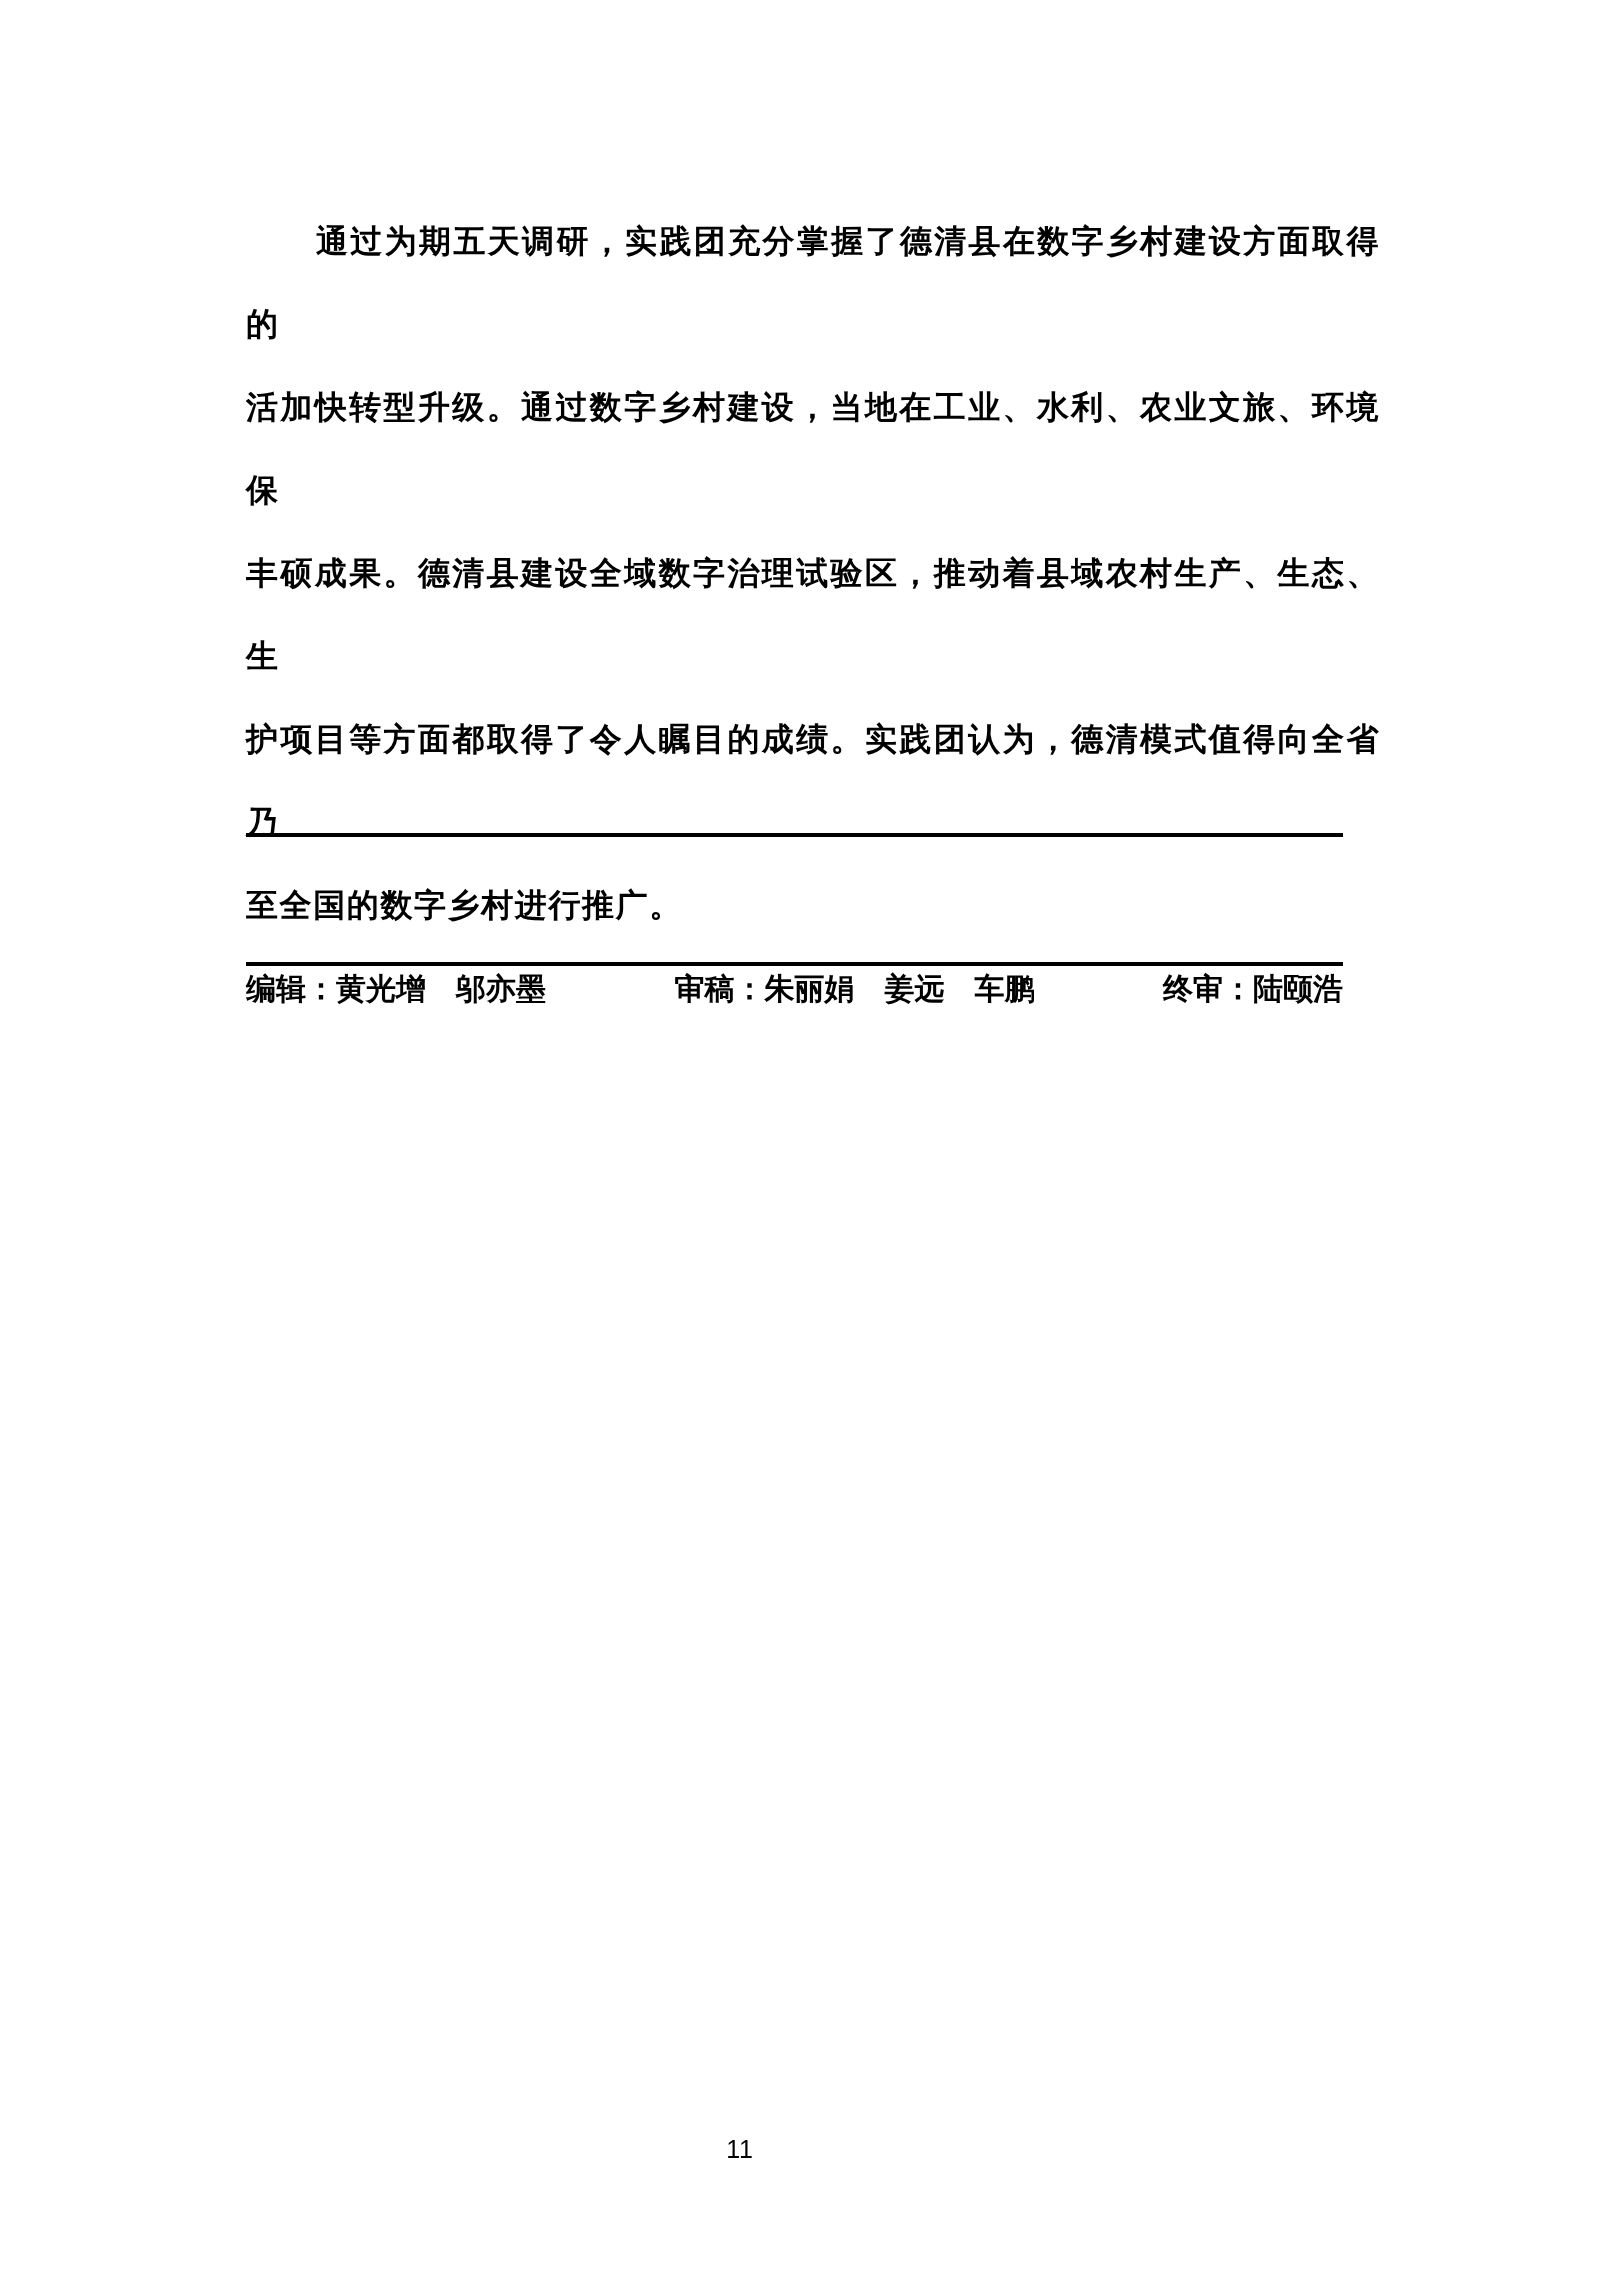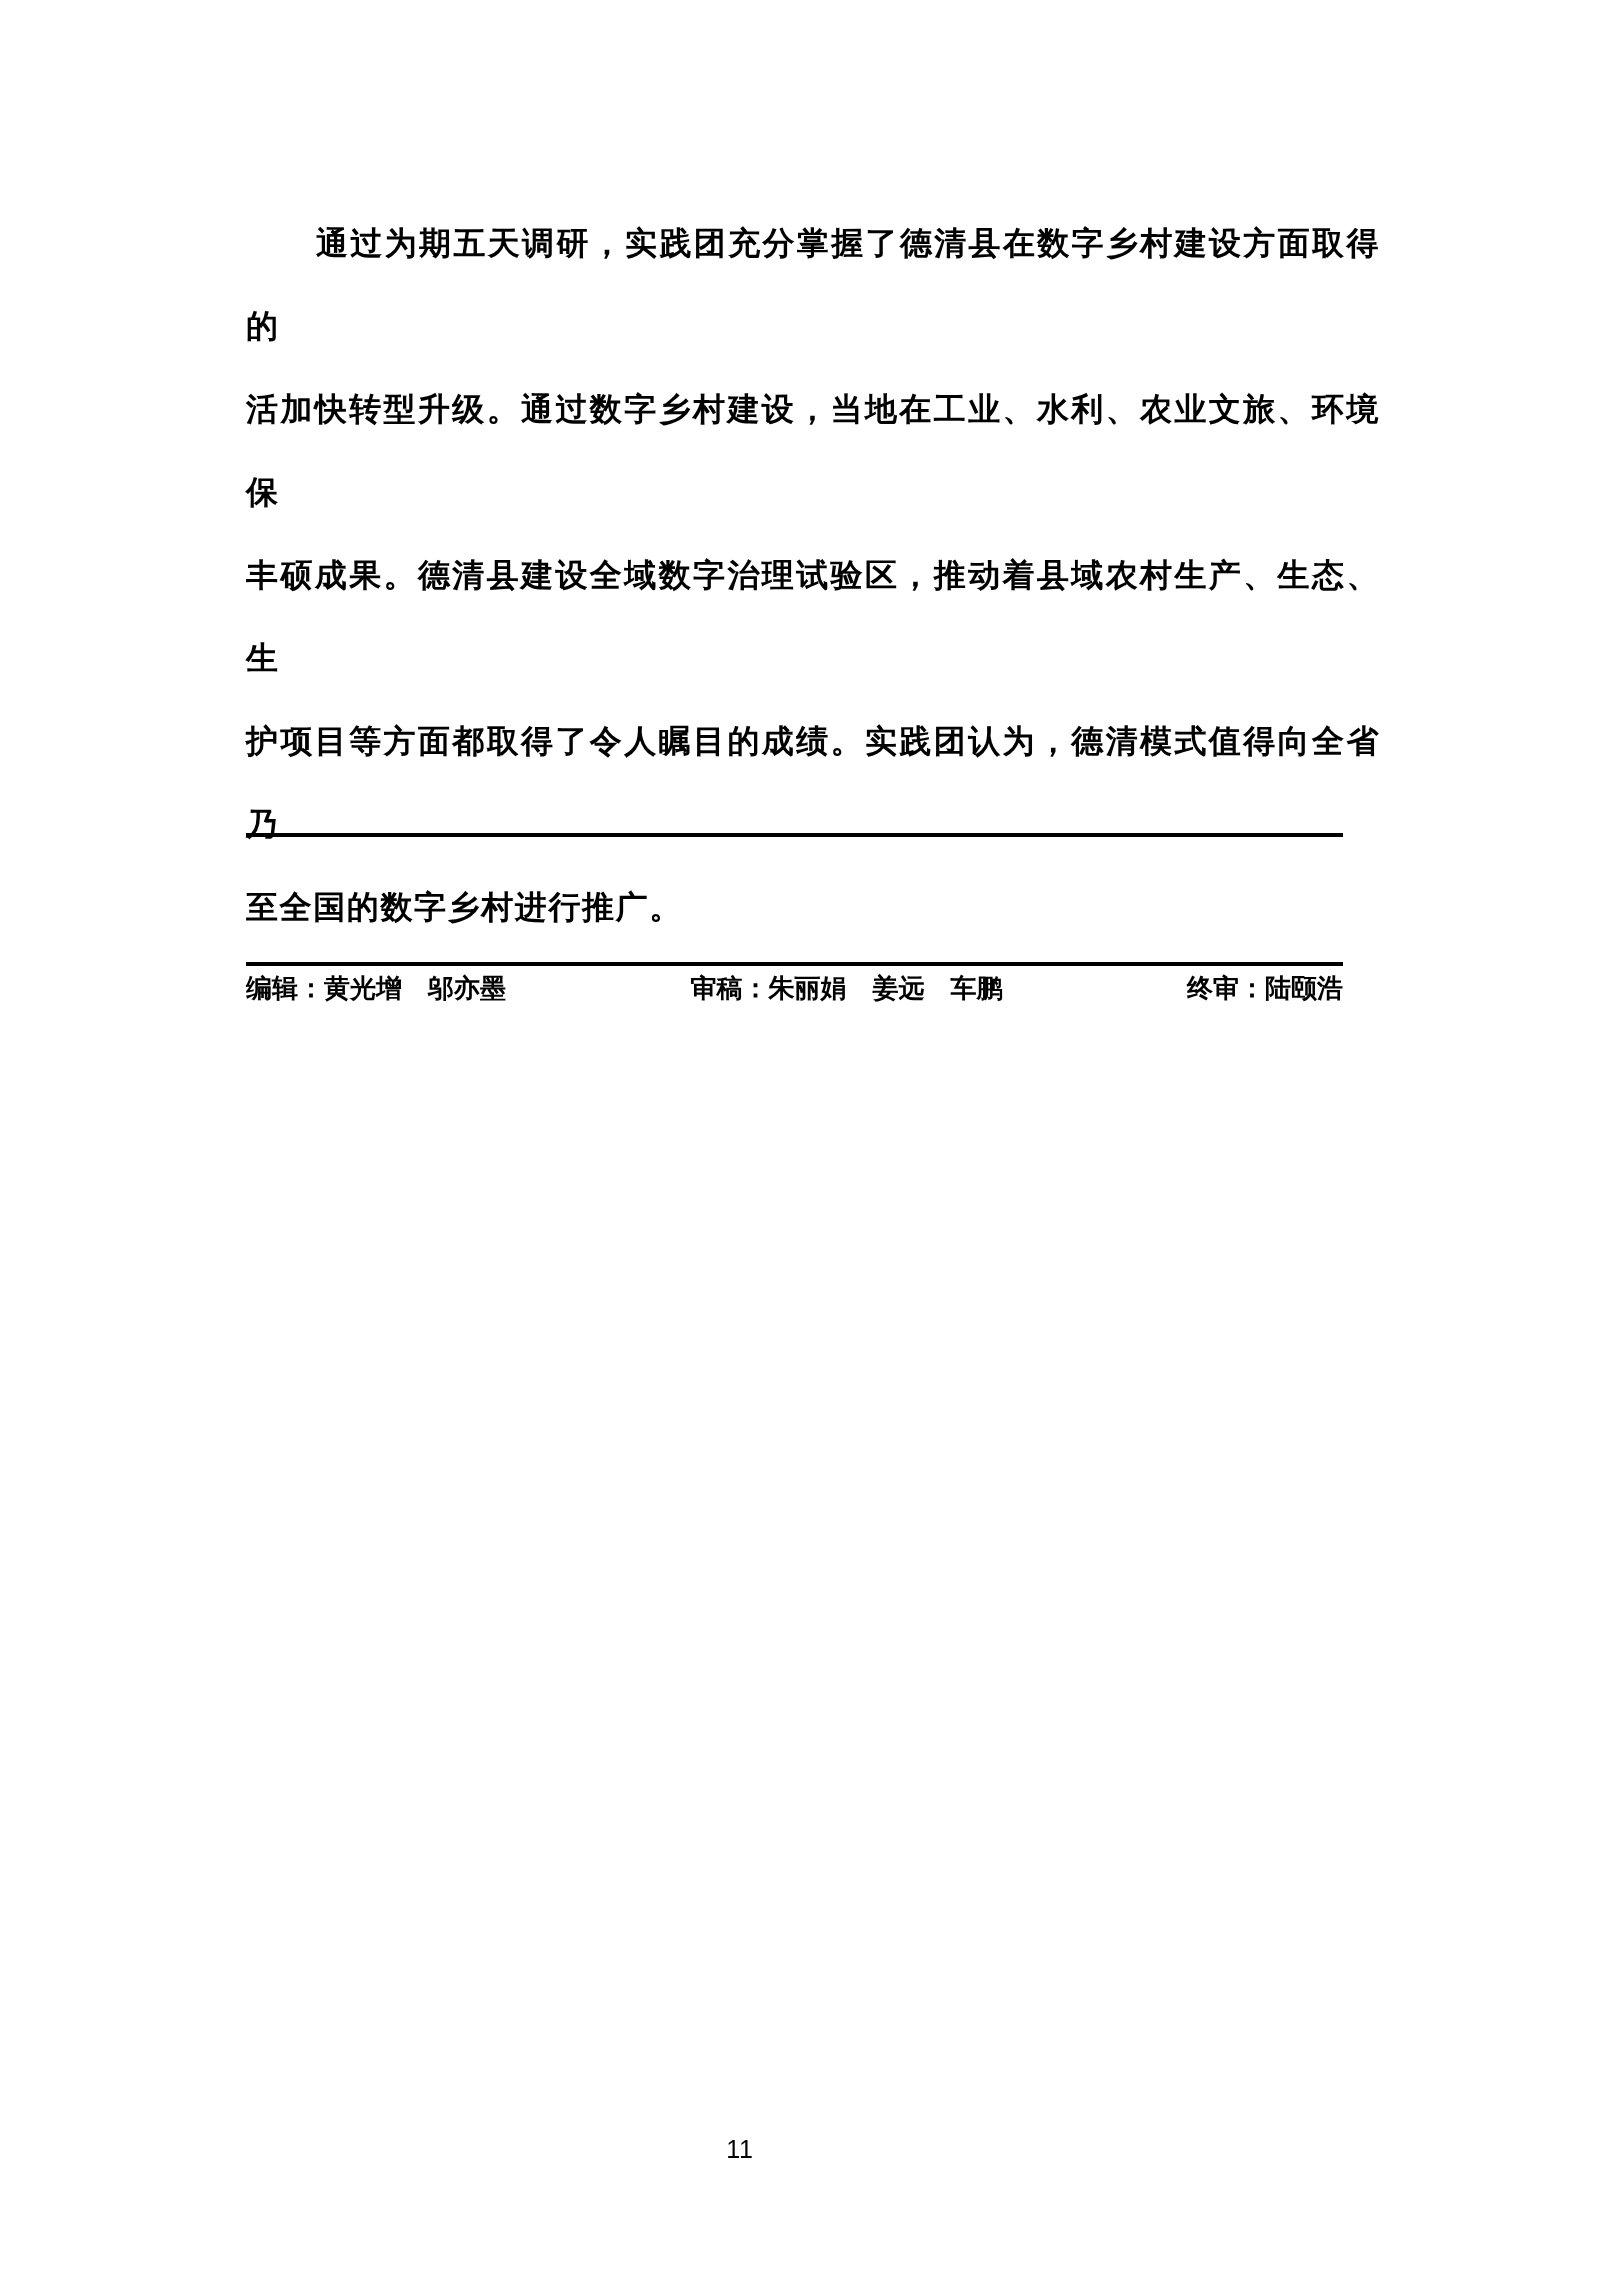--- a/index.html
+++ b/index.html
@@ -20,20 +20,21 @@
   .body-paragraph {
     position: absolute;
     left: 246px;
     top: 202px;
     width: 1134px;
     font-size: 32px;
     font-weight: 700;
     line-height: 83px;
     letter-spacing: 1.6px;
     color: #000000;
+    font-family: Liberation Mono, monospace;
   }
   .body-line {
     text-align: justify;
     text-align-last: justify;
     white-space: nowrap_disabled; 
   }
   .body-line.first {
     text-indent: 70px;
   }
   .body-line.last {
@@ -68,21 +69,21 @@
   .dist-line-3 { padding-left: 34px; }
   
   .credits-row {
     position: absolute;
     left: 246px;
     top: 968px;
     width: 1097px;
     display: flex;
     justify-content: space-between;
     align-items: flex-start;
-    font-size: 26px;
+    font-size: 30px;
     font-weight: 700;
     line-height: 41px;
     color: #000000;
   }
   
   .page-number {
     position: absolute;
     left: 0;
     top: 2135px;
     width: 1480px;

